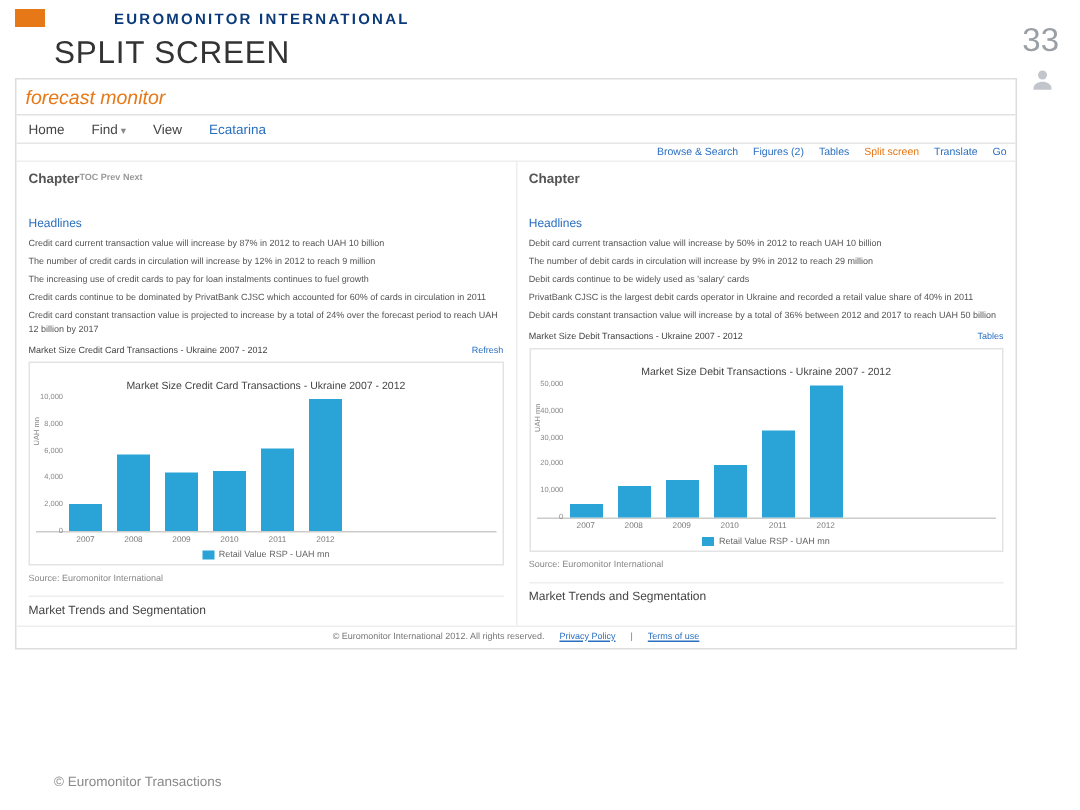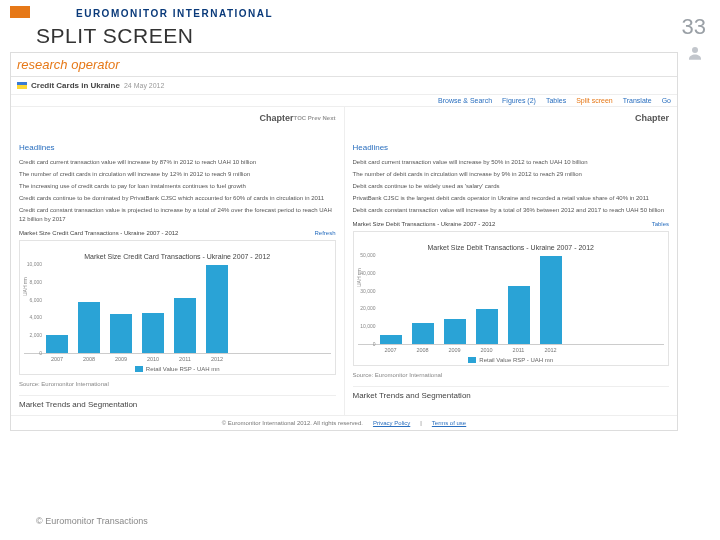--- a/index.html
+++ b/index.html
@@ -18,21 +18,21 @@
   .rm-nav .ecat { color: #2a6fbf; }
   .rm-breadcrumb { display: flex; align-items: center; gap: 4px; padding: 4px 6px; border-bottom: 1px solid #eee; font-size: 8px; }
   .rm-breadcrumb .flag { width: 10px; height: 7px; background: linear-gradient(#3a7bd5 50%, #fdd835 50%); display: inline-block; }
   .rm-breadcrumb .date { color: #999; font-size: 7px; }
   .rm-tools { display: flex; justify-content: flex-end; gap: 10px; padding: 2px 6px; border-bottom: 1px solid #eee; font-size: 7px; }
   .rm-tools span { color: #2a6fbf; }
   .rm-tools .split { color: #e67817; }
   .panes { display: flex; }
   .pane { flex: 1; padding: 6px 8px; border-right: 1px solid #eee; }
   .pane:last-child { border-right: none; }
-  .pane h4 { font-size: 9px; color: #555; margin-bottom: 4px; display:flex; justify-content:flex-end; align-items:center;}
+  .pane h4 { font-size: 9px; color: #555; margin-bottom: 4px; display:flex; justify-content:flex-start; align-items:center;}
   .toc { font-size: 6px; color: #999; }
   .headlines { color: #2a6fbf; font-size: 8px; margin: 20px 0 6px; }
   .bullets { font-size: 6px; color: #555; line-height: 1.5; }
   .bullets p { margin-bottom: 3px; }
   .chart-title { text-align: center; font-size: 7px; color: #444; margin: 8px 0 2px; }
   .chart-wrap { border: 1px solid #e3e3e3; padding: 4px 4px 2px; margin-top: 4px; }
   .chart { display: flex; align-items: flex-end; height: 90px; gap: 10px; padding: 4px 6px 0 22px; position: relative; border-bottom: 1px solid #ccc; margin-top:4px;}
   .chart .bar { width: 22px; background: #2aa3d6; }
   .chart .yaxis { position: absolute; left: 0; top: 0; bottom: 0; width: 20px; }
   .chart .yaxis div { position: absolute; right: 2px; font-size: 5px; color: #888; transform: translateY(50%); }
@@ -56,25 +56,26 @@
 <div class="title">SPLIT SCREEN</div>
 <div class="pagenum">33</div>
 <div class="avatar">
   <svg viewBox="0 0 24 24">
       <circle cx="12" cy="8" r="4"></circle>
       <path d="M4 20c0-4 4-6 8-6s8 2 8 6v1H4z"></path>
     </svg>
 </div>
 
 <div class="rm">
-  <div class="rm-header">research operator</div>
-  <div class="rm-breadcrumb">
-    <span class="flag"></span>
-    <b>Credit Cards in Ukraine</b>
-    <span class="date">24 May 2012</span>
+  <div class="rm-header">forecast monitor</div>
+  <div class="rm-nav">
+    <span>Home</span>
+    <span class="drop">Find</span>
+    <span>View</span>
+    <span class="ecat">Ecatarina</span>
   </div>
   <div class="rm-tools">
     <span>Browse &amp; Search</span>
     <span>Figures (2)</span>
     <span>Tables</span>
     <span class="split">Split screen</span>
     <span>Translate</span>
     <span>Go</span>
   </div>
 

